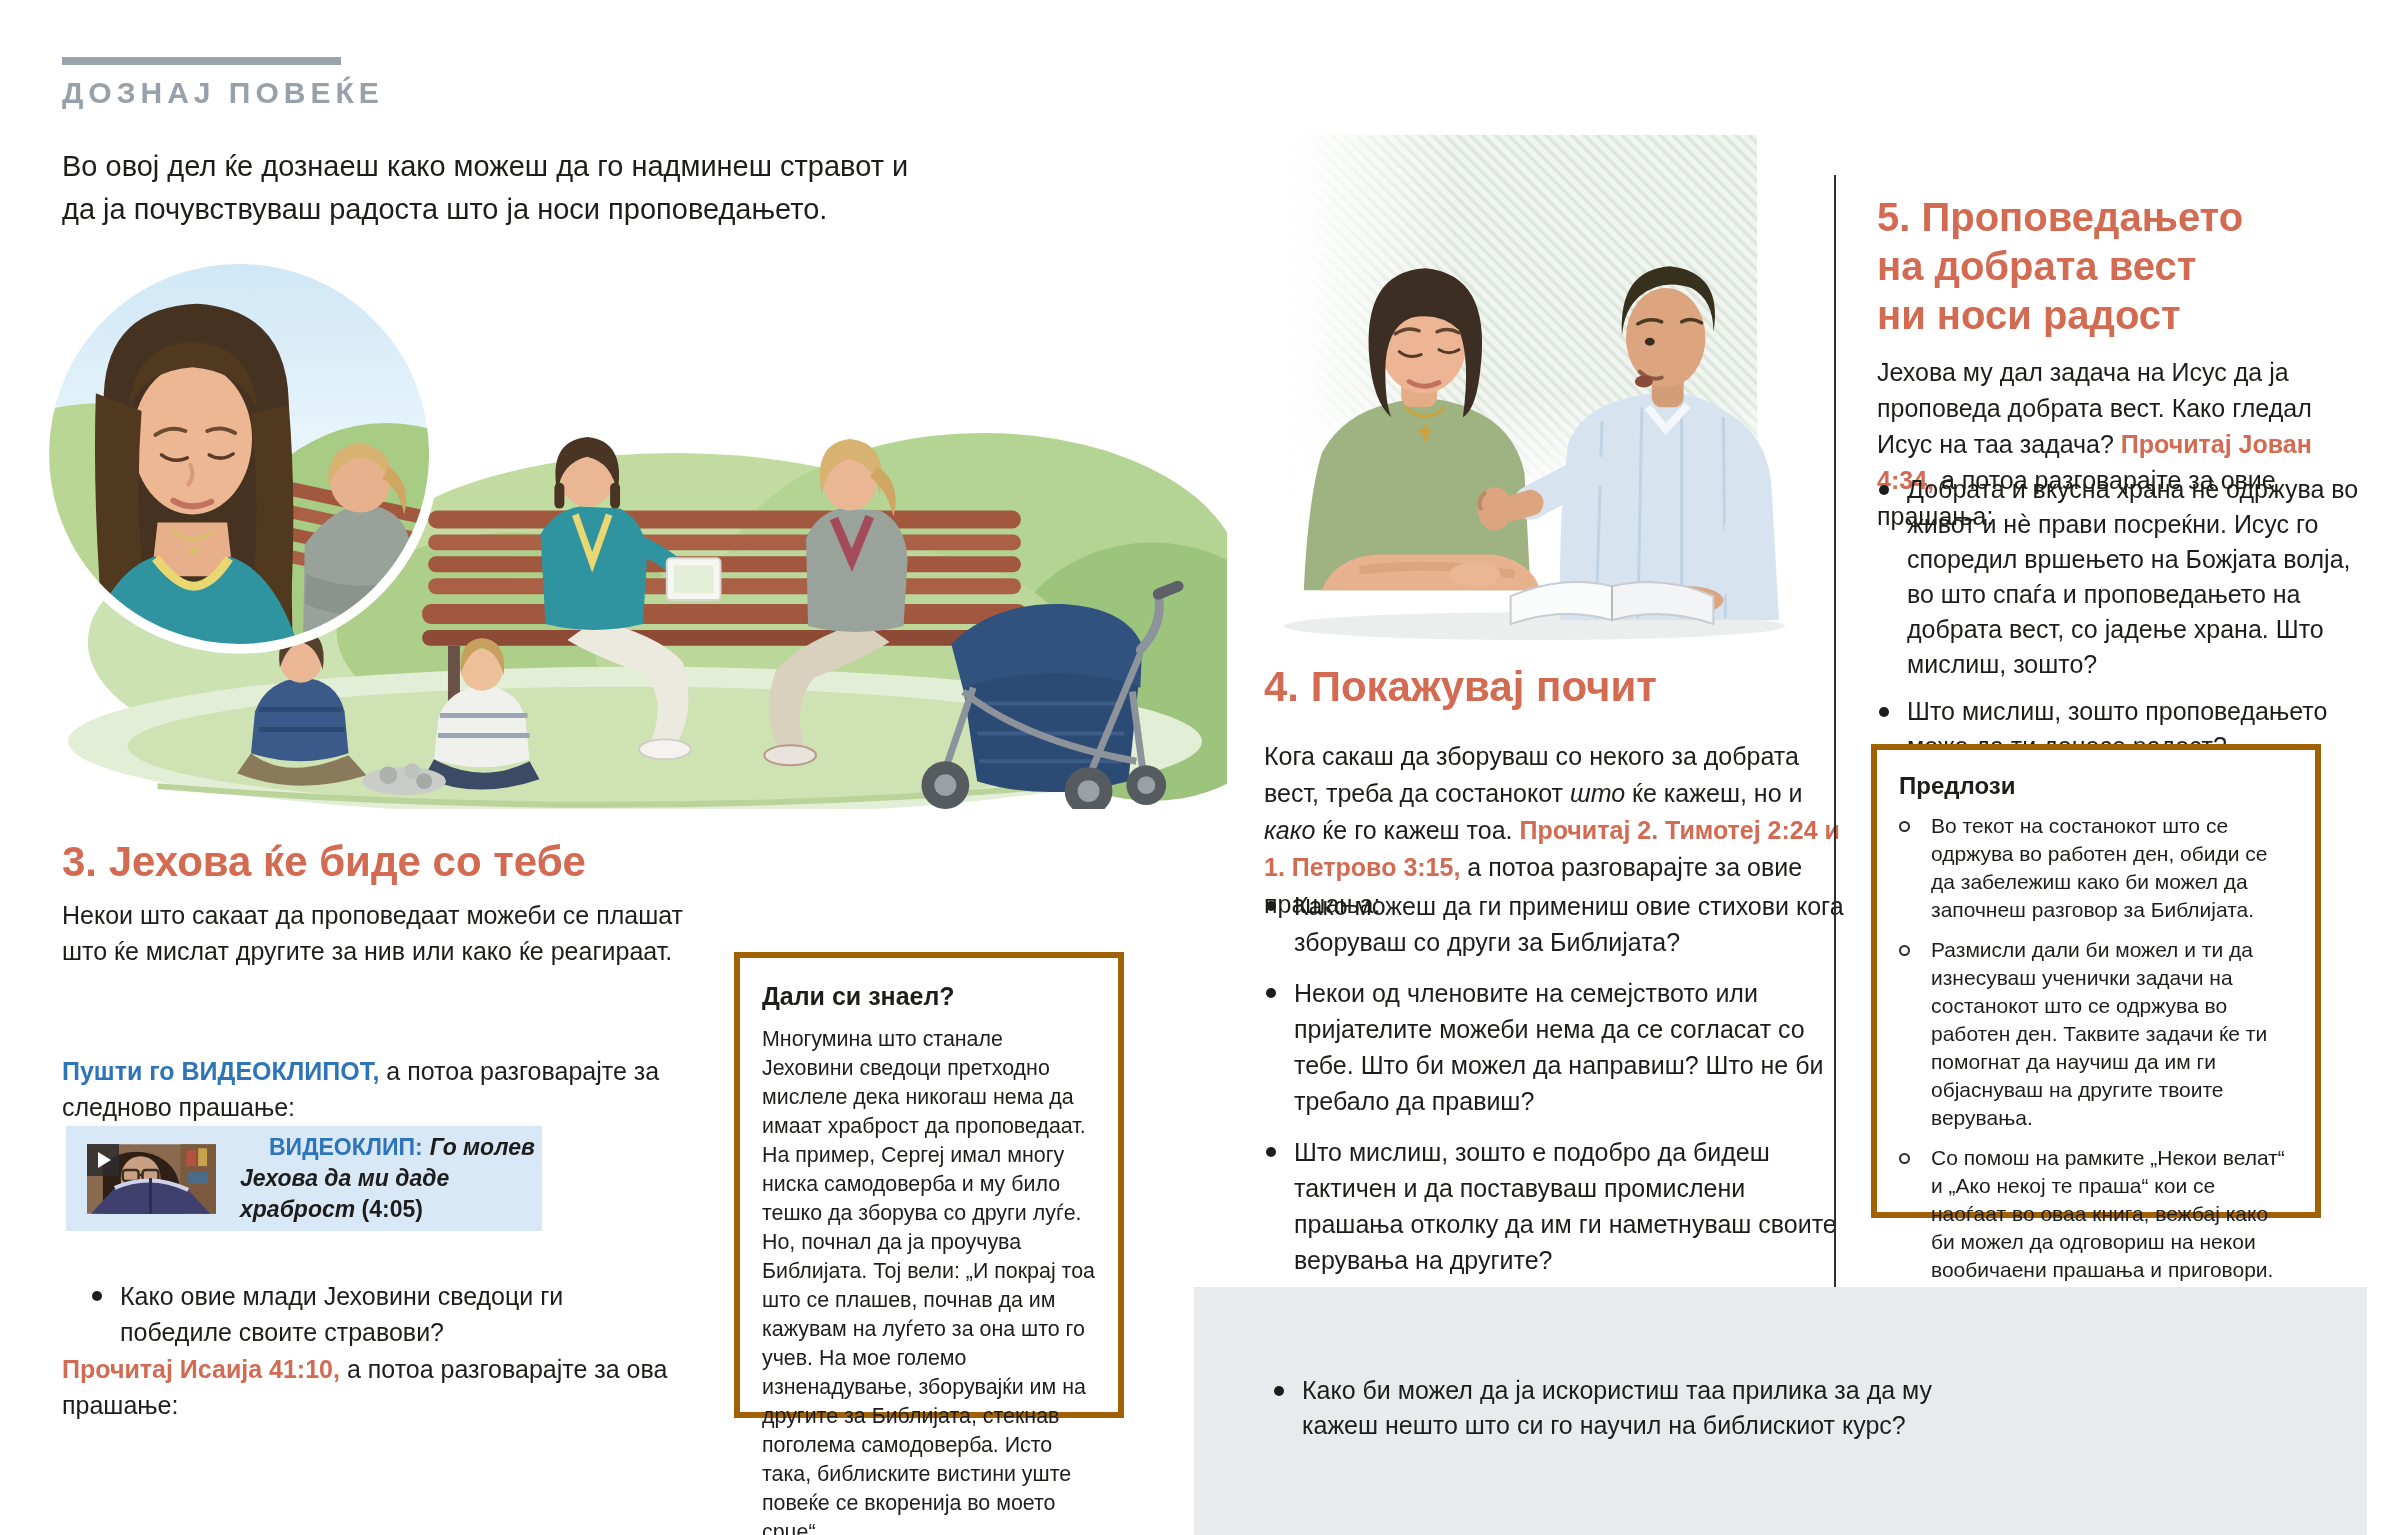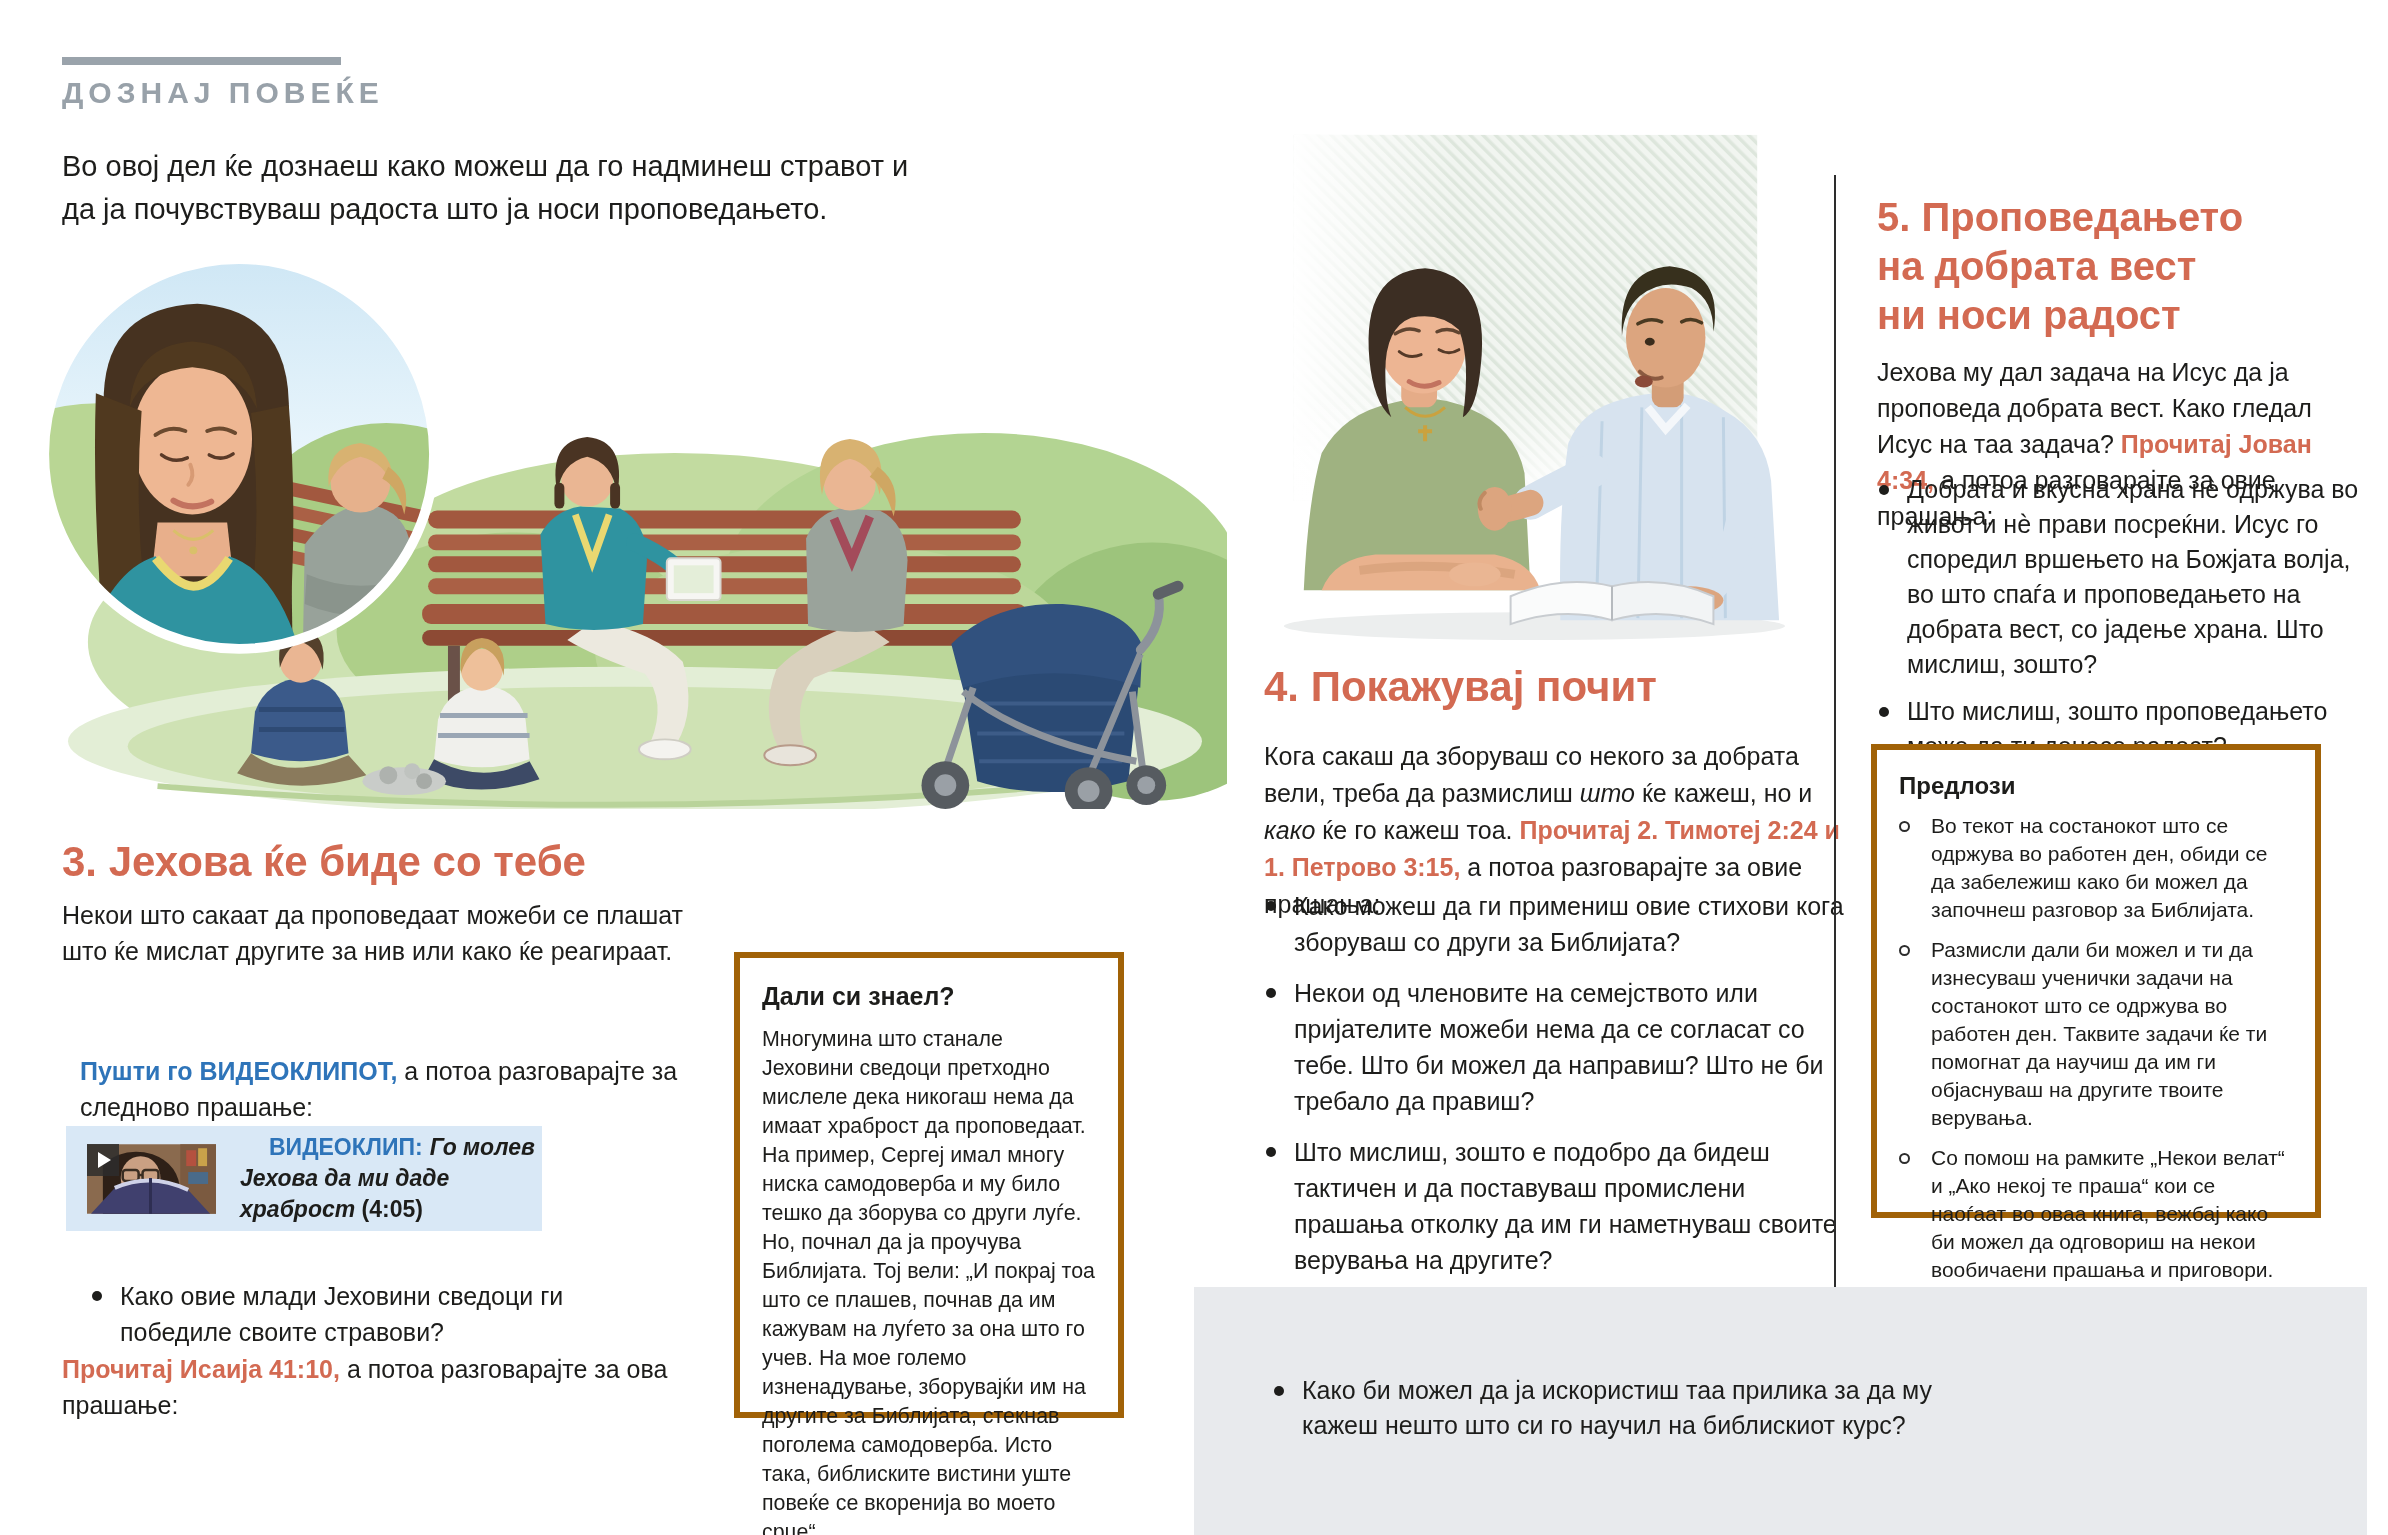--- a/index.html
+++ b/index.html
@@ -21,21 +21,21 @@
 
   .sec-title { font-size:42px; font-weight:bold; color:#d36a52; line-height:48px; }
   .body { font-size:25px; line-height:36px; }
   .it { font-style:italic; }
   .orange { color:#d36a52; font-weight:bold; }
   .blue { color:#2e74b9; font-weight:bold; }
 
   .s3t { left:62px; top:838px; }
   .s3p { left:62px; top:897px; width:627px; }
   .s3b1 { left:90px; top:971px; width:587px; }
-  .s3lead { left:62px; top:1053px; width:627px;margin-left:18px; }
+  .s3lead { left:62px; top:1053px; width:627px; }
   .s3b2 { left:90px; top:1278px; width:587px; }
   .s3read { left:62px; top:1351px; width:627px; }
 
   .bull { position:relative; padding-left:30px; font-size:25px; line-height:36px; }
   .bull .dot {
     position:absolute; left:2px; top:13px; width:10px; height:10px;
     border-radius:50%; background:#1d1d1b;
   }
   .obull .dot { background:#ffffff; border:2px solid #2c2c2c; width:11px; height:11px; top:9px; left:0; }
 
@@ -321,21 +321,21 @@
     </g>
     <g>
       <path d="M248,478 Q300,456 350,468 L350,502 Q300,488 248,506 Z" fill="#fafbfb" stroke="#c8ccd0" stroke-width="2"></path>
       <path d="M350,468 Q402,456 452,478 L452,506 Q400,488 350,502 Z" fill="#f2f4f5" stroke="#c8ccd0" stroke-width="2"></path>
       <line x1="350" y1="468" x2="350" y2="502" stroke="#b6babe" stroke-width="2"></line>
     </g>
   </svg>
 
   <div class="abs s4t sec-title">4. Покажувај почит</div>
   <div class="abs s4p">
-    <span>Кога сакаш да зборуваш со некого за добрата вели, треба да размислиш </span><span class="it">што</span><span> ќе кажеш, но и </span><span class="it">како</span><span> ќе го кажеш тоа. </span><span class="orange">Прочитај 2. Тимотеј 2:24 и 1. Петрово 3:15,</span><span> а потоа разговарајте за овие прашања:</span>
+    <span>Кога сакаш да зборуваш со некого за добрата вест, треба да состанокот </span><span class="it">што</span><span> ќе кажеш, но и </span><span class="it">како</span><span> ќе го кажеш тоа. </span><span class="orange">Прочитај 2. Тимотеј 2:24 и 1. Петрово 3:15,</span><span> а потоа разговарајте за овие прашања:</span>
   </div>
   <div class="abs s4b">
     <div class="bull">
       <span class="dot"></span>
       <span>Како можеш да ги примениш овие стихови кога зборуваш со други за Библијата?</span>
     </div>
     <div class="bull">
       <span class="dot"></span>
       <span>Некои од членовите на семејството или пријателите можеби нема да се согласат со тебе. Што би можел да направиш? Што не би требало да правиш?</span>
     </div>

